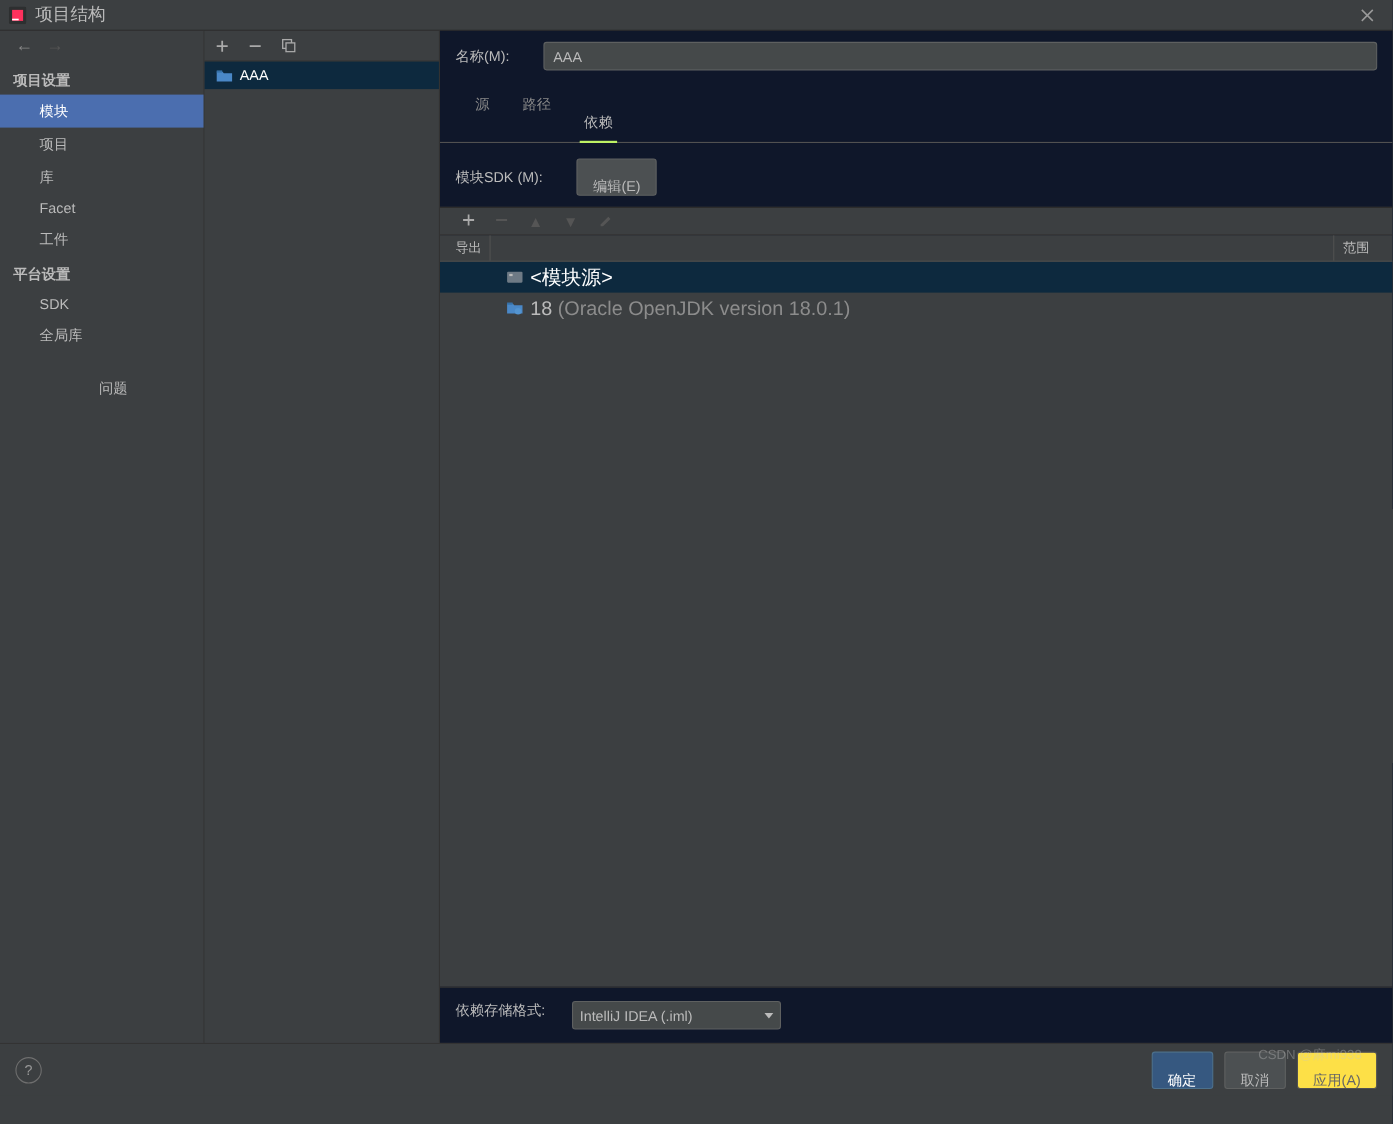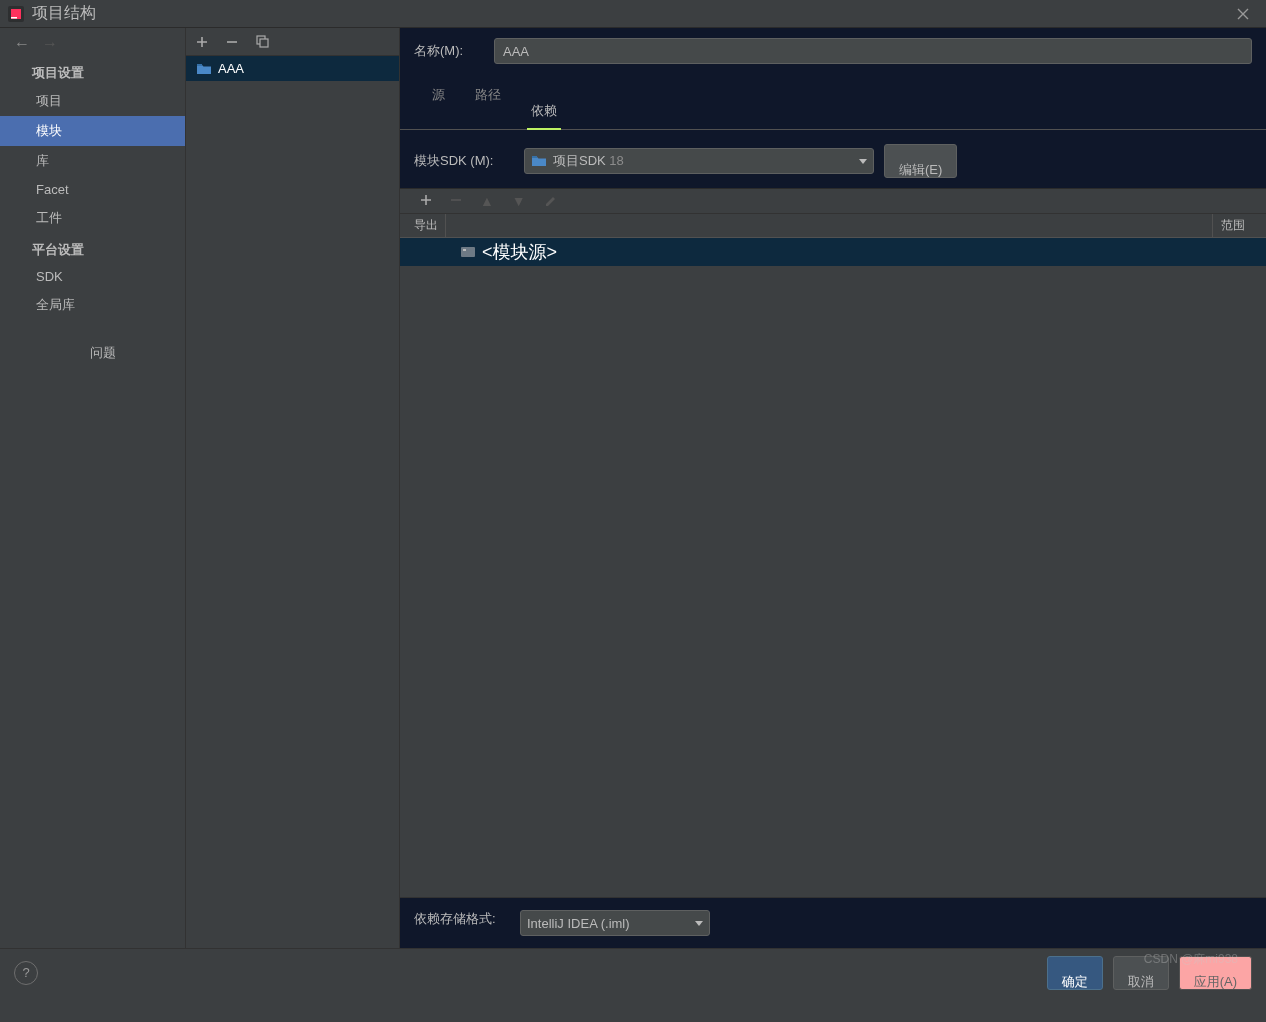--- a/index.html
+++ b/index.html
@@ -12,21 +12,21 @@
     .titlebar .close-btn { width: 30px; height: 28px; display: flex; align-items: center; justify-content: center; cursor: pointer; color: #999; }
 
     
     .main { display: flex; height: 920px; }
 
     
     .sidebar { width: 186px; background: #3c3f41; border-right: 1px solid #323232; }
     .sidebar .nav-arrows { height: 28px; display: flex; align-items: center; padding: 0 14px; gap: 12px; }
     .sidebar .nav-arrows span { color: #888; cursor: pointer; font-size: 16px; }
     .sidebar .nav-arrows span.disabled { color: #555; cursor: default; }
-    .sidebar .section-header { padding: 8px 32px 4px; color: #bbbbbb; font-weight: bold; font-size: 13px; }
+    .sidebar .section-header { padding: 8px 12px 4px; color: #bbbbbb; font-weight: bold; font-size: 13px; }
     .sidebar .nav-item { padding: 6px 12px 6px 36px; color: #bbbbbb; cursor: pointer; font-size: 13px; }
     .sidebar .nav-item.selected { background: #4b6eaf; color: #fff; }
 
     
     .module-list { width: 214px; background: #3c3f41; border-right: 1px solid #323232; }
     .module-list .toolbar { height: 28px; display: flex; align-items: center; padding: 0 10px; gap: 18px; color: #aaa; border-bottom: 1px solid #323232; }
     .module-list .toolbar span { cursor: pointer; font-size: 16px; display: inline-flex; align-items: center; }
     .module-list .item { padding: 5px 10px; display: flex; align-items: center; gap: 6px; cursor: pointer; }
     .module-list .item.selected { background: #0d293e; color: #fff; }
 
@@ -42,21 +42,21 @@
     .tab.active { color: #bbbbbb; border-bottom: 2px solid #bef264; margin-bottom: -1px; margin-top: 16px; }
 
     
     .sdk-row { display: flex; align-items: center; padding: 14px 14px 10px; gap: 10px; }
     .combo { display: flex; align-items: center; background: #45494a; border: 1px solid #5e6060; border-radius: 3px; height: 26px; padding: 0 6px; gap: 6px; cursor: pointer; }
     .combo .combo-text { color: #bbbbbb; font-size: 13px; }
     .combo .combo-text .dim { color: #8c8c8c; }
     .combo.flex { flex: 1; max-width: 350px; justify-content: space-between; }
     .btn { background: #4c5052; border: 1px solid #5e6060; color: #bbbbbb; height: 26px; padding: 16px 14px; border-radius: 3px; cursor: pointer; font-size: 13px; }
     .btn.primary { background: #365880; border: 1px solid #4c708c; color: #fff; }
-    .btn.disabled { background: #fca5a5; border: 1px solid #515151; color: #666; cursor: default; }
+    .btn.disabled { background: #fde047; border: 1px solid #515151; color: #666; cursor: default; }
 
     
     .dep-toolbar { display: flex; align-items: center; gap: 18px; padding: 4px 14px 4px 20px; border-top: 1px solid #2b2b2b; border-bottom: 1px solid #323232; background: #3c3f41; }
     .dep-toolbar span { color: #888; font-size: 14px; cursor: pointer; }
     .dep-toolbar span.disabled { color: #555; cursor: default; }
 
     
     .table-header { display: flex; background: #3c3f41; border-bottom: 1px solid #515151; height: 24px; align-items: center; }
     .table-header .col1 { width: 46px; padding-left: 14px; color: #bbbbbb; font-size: 12px; border-right: 1px solid #515151; height: 100%; display: flex; align-items: center; }
     .table-header .col2 { flex: 1; }
@@ -106,22 +106,22 @@
 </div>
 
 <div class="main">
 
   <div class="sidebar">
     <div class="nav-arrows">
       <span>←</span>
       <span class="disabled">→</span>
     </div>
     <div class="section-header">项目设置</div>
+    <div class="nav-item selected">模块</div>
     <div class="nav-item">项目</div>
-    <div class="nav-item selected">模块</div>
     <div class="nav-item">库</div>
     <div class="nav-item">Facet</div>
     <div class="nav-item">工件</div>
     <div class="section-header">平台设置</div>
     <div class="nav-item">SDK</div>
     <div class="nav-item">全局库</div>
     <div style="height:18px;"></div>
     <div style="position:relative;padding-left:48px;">
       <div class="nav-item" style="padding-left:42px;">问题</div>
     </div>
@@ -164,32 +164,20 @@
     </div>
 
     <div class="tabs">
       <div class="tab">源</div>
       <div class="tab">路径</div>
       <div class="tab active">依赖</div>
     </div>
 
     <div class="sdk-row">
       <span class="label" style="min-width:100px;">模块SDK (M):</span>
-      <div class="combo flex">
-        <span style="display:flex;align-items:center;gap:6px;">
-          <span class="folder-svg">
-            <svg viewBox="0 0 16 14">
-                <path d="M1 3 h5 l1.5 1.5 H15 V12 H1 Z" fill="#4a88c7"></path>
-                <rect x="1" y="2" width="5" height="2" fill="#3671a8"></rect>
-              </svg>
-          </span>
-          <span class="combo-text"><span>项目SDK</span><span class="dim"> 18</span></span>
-        </span>
-        <span class="chev-down"></span>
-      </div>
       <button class="btn">编辑(E)</button>
     </div>
 
     <div class="dep-toolbar">
       <span><svg width="12" height="12" viewBox="0 0 12 12">
             <path d="M6 1 V11 M1 6 H11" stroke="#aaa" stroke-width="1.6"></path>
           </svg></span>
       <span class="disabled"><svg width="12" height="12" viewBox="0 0 12 12">
             <path d="M1 6 H11" stroke="#555" stroke-width="1.6"></path>
           </svg></span>
@@ -209,20 +197,30 @@
     <div class="table-body">
       <div class="table-row selected">
         <span class="icon">
           <svg width="16" height="14" viewBox="0 0 16 14">
               <rect x="1" y="2" width="14" height="10" fill="#6e7a85" rx="1"></rect>
               <rect x="3" y="4" width="3" height="2" fill="#bbb"></rect>
             </svg>
         </span>
         <span>&lt;模块源&gt;</span>
       </div>
+      <div class="table-row">
+        <span class="icon">
+          <svg viewBox="0 0 16 14" width="16" height="14">
+              <path d="M1 3 h5 l1.5 1.5 H15 V12 H1 Z" fill="#4a88c7"></path>
+              <rect x="1" y="2" width="5" height="2" fill="#3671a8"></rect>
+              <circle cx="11" cy="10" r="3" fill="#5394d0"></circle>
+            </svg>
+        </span>
+        <span><span>18 </span><span class="dim">(Oracle OpenJDK version 18.0.1)</span></span>
+      </div>
     </div>
 
     <div class="format-row">
       <span class="label" style="min-width:96px;">依赖存储格式:</span>
       <div class="combo" style="width:190px;justify-content:space-between;">
         <span class="combo-text">IntelliJ IDEA (.iml)</span>
         <span class="chev-down"></span>
       </div>
     </div>
   </div>

